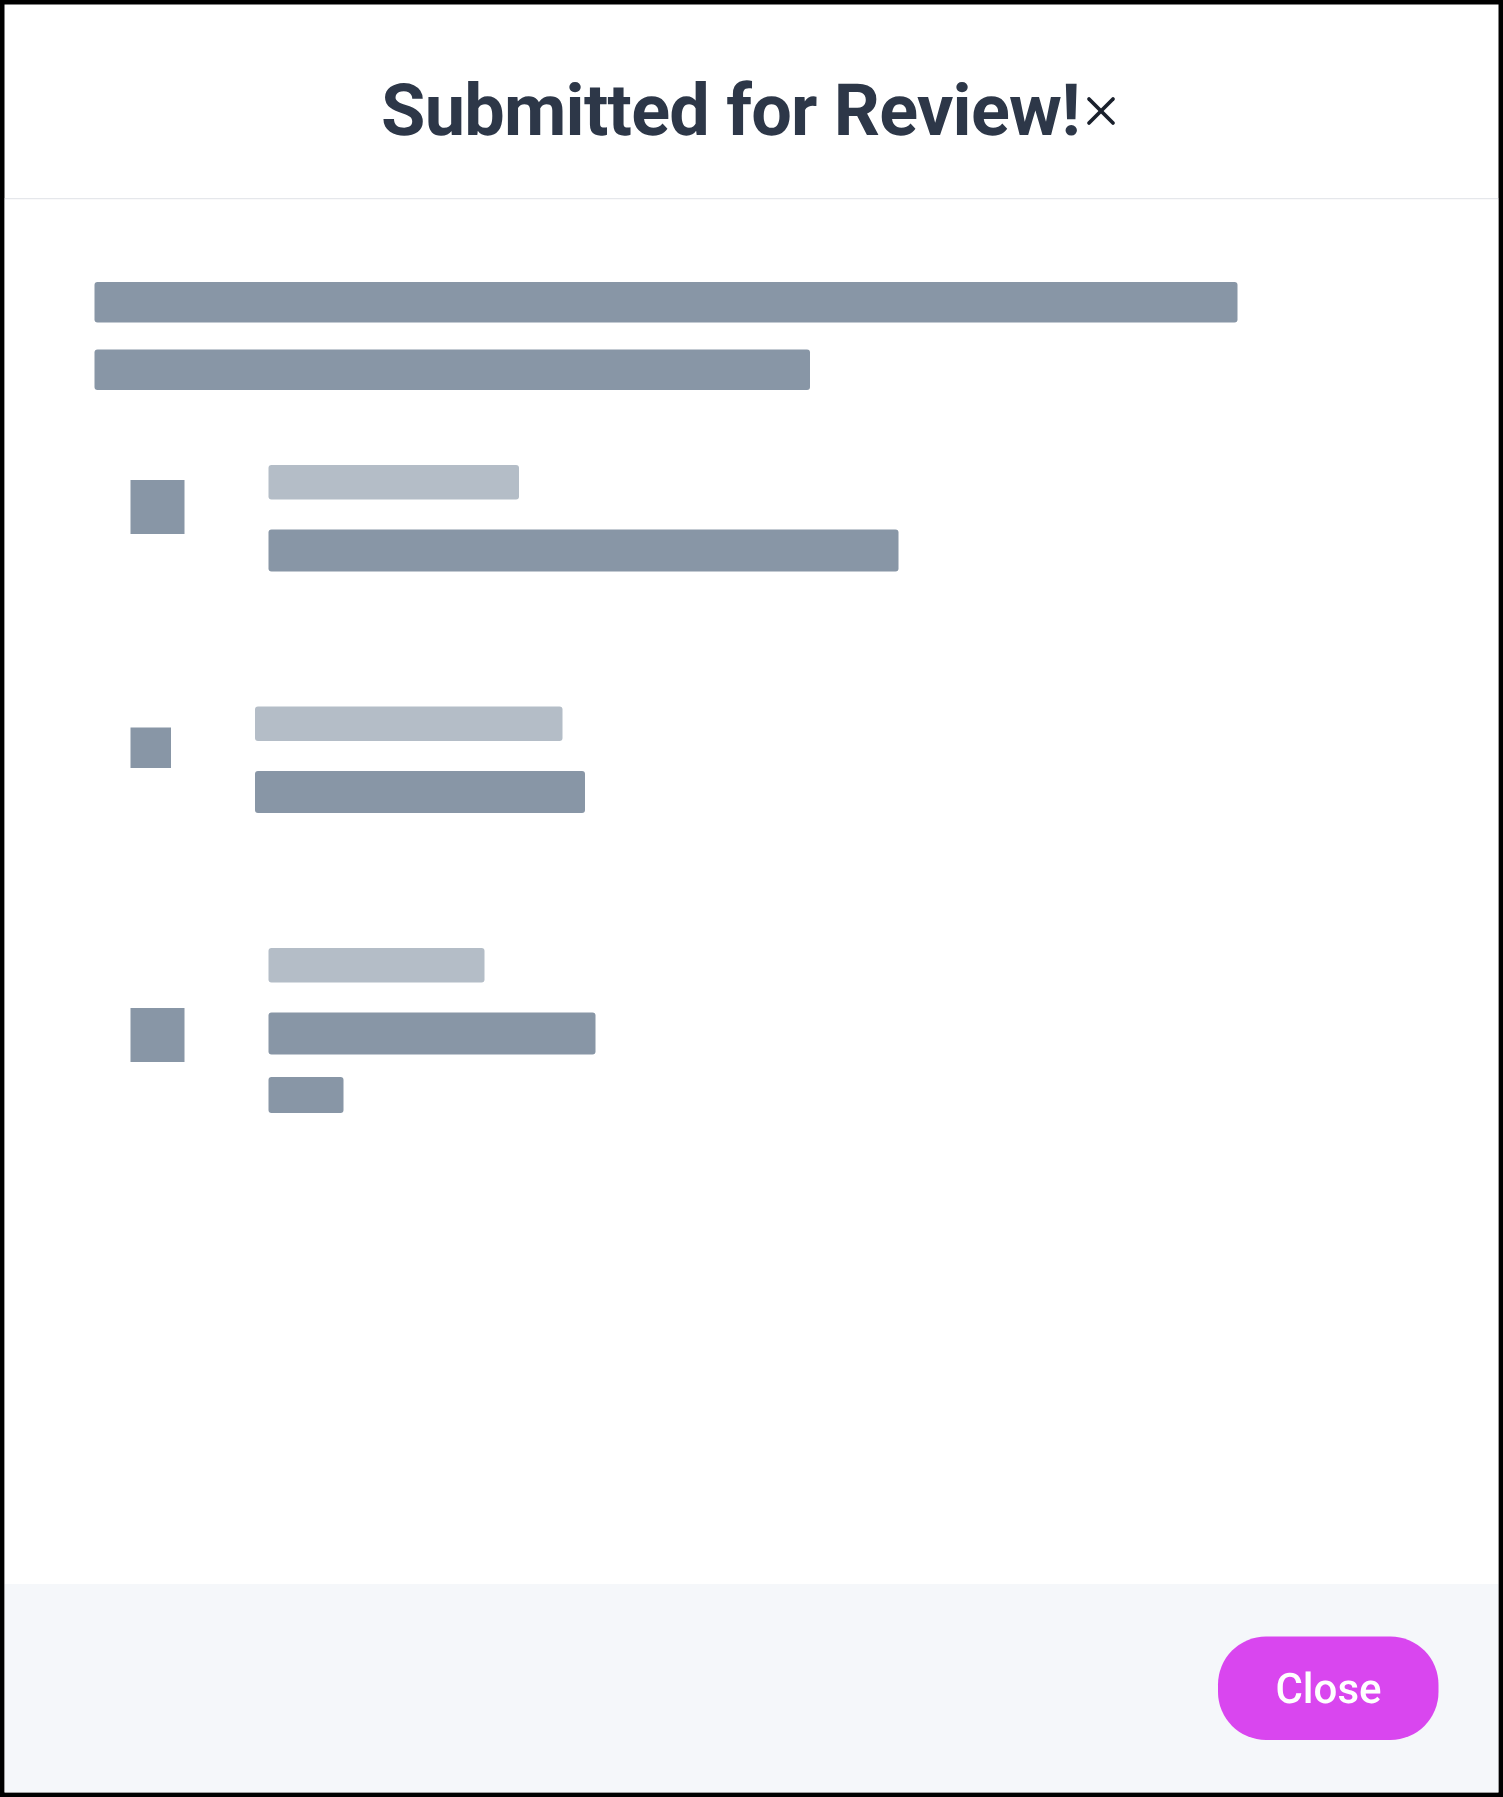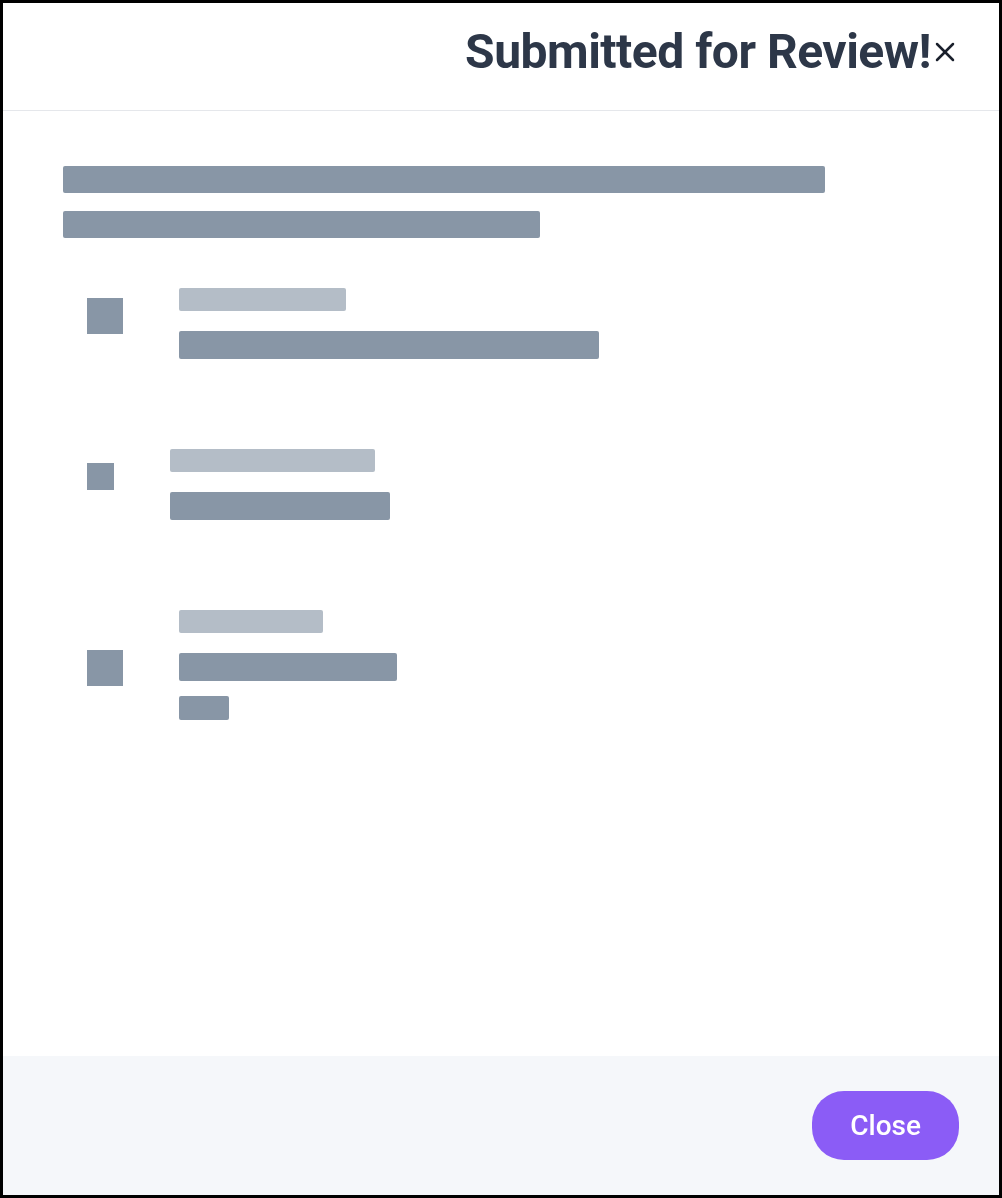--- a/index.html
+++ b/index.html
@@ -12,23 +12,23 @@
       background: #ffffff;
       width: 1002px;
       height: 1198px;
       position: relative;
       border: 3px solid #000000;
       display: flex;
       flex-direction: column;
     }
     .modal-header {
       display: flex;
-      justify-content: flex-end;
+      justify-content: center;
       align-items: center;
-      padding: 20px 40px 30px 40px;
+      padding: 42px 40px 30px 40px;
       border-bottom: 1px solid #e5e7eb;
     }
     .modal-title {
       font-size: 48px;
       font-weight: 700;
       color: #2d3748;
       letter-spacing: -0.5px;
     }
     .close-icon {
       width: 28px;
@@ -98,21 +98,21 @@
     .item3-line1 { width: 144px; }
     .item3-line2 { width: 218px; height: 28px; margin-bottom: 15px !important; }
     .item3-line3 { width: 50px; height: 24px; }
     .modal-footer {
       background: #f5f7fa;
       padding: 35px 40px 35px 40px;
       display: flex;
       justify-content: flex-end;
     }
     .close-button {
-      background: #8b5cf6;
+      background: #d946ef;
       color: #ffffff;
       border: none;
       border-radius: 32px;
       padding: 18px 38px;
       font-size: 28px;
       font-weight: 500;
       cursor: pointer;
       font-family: inherit;
     }
   </style>

